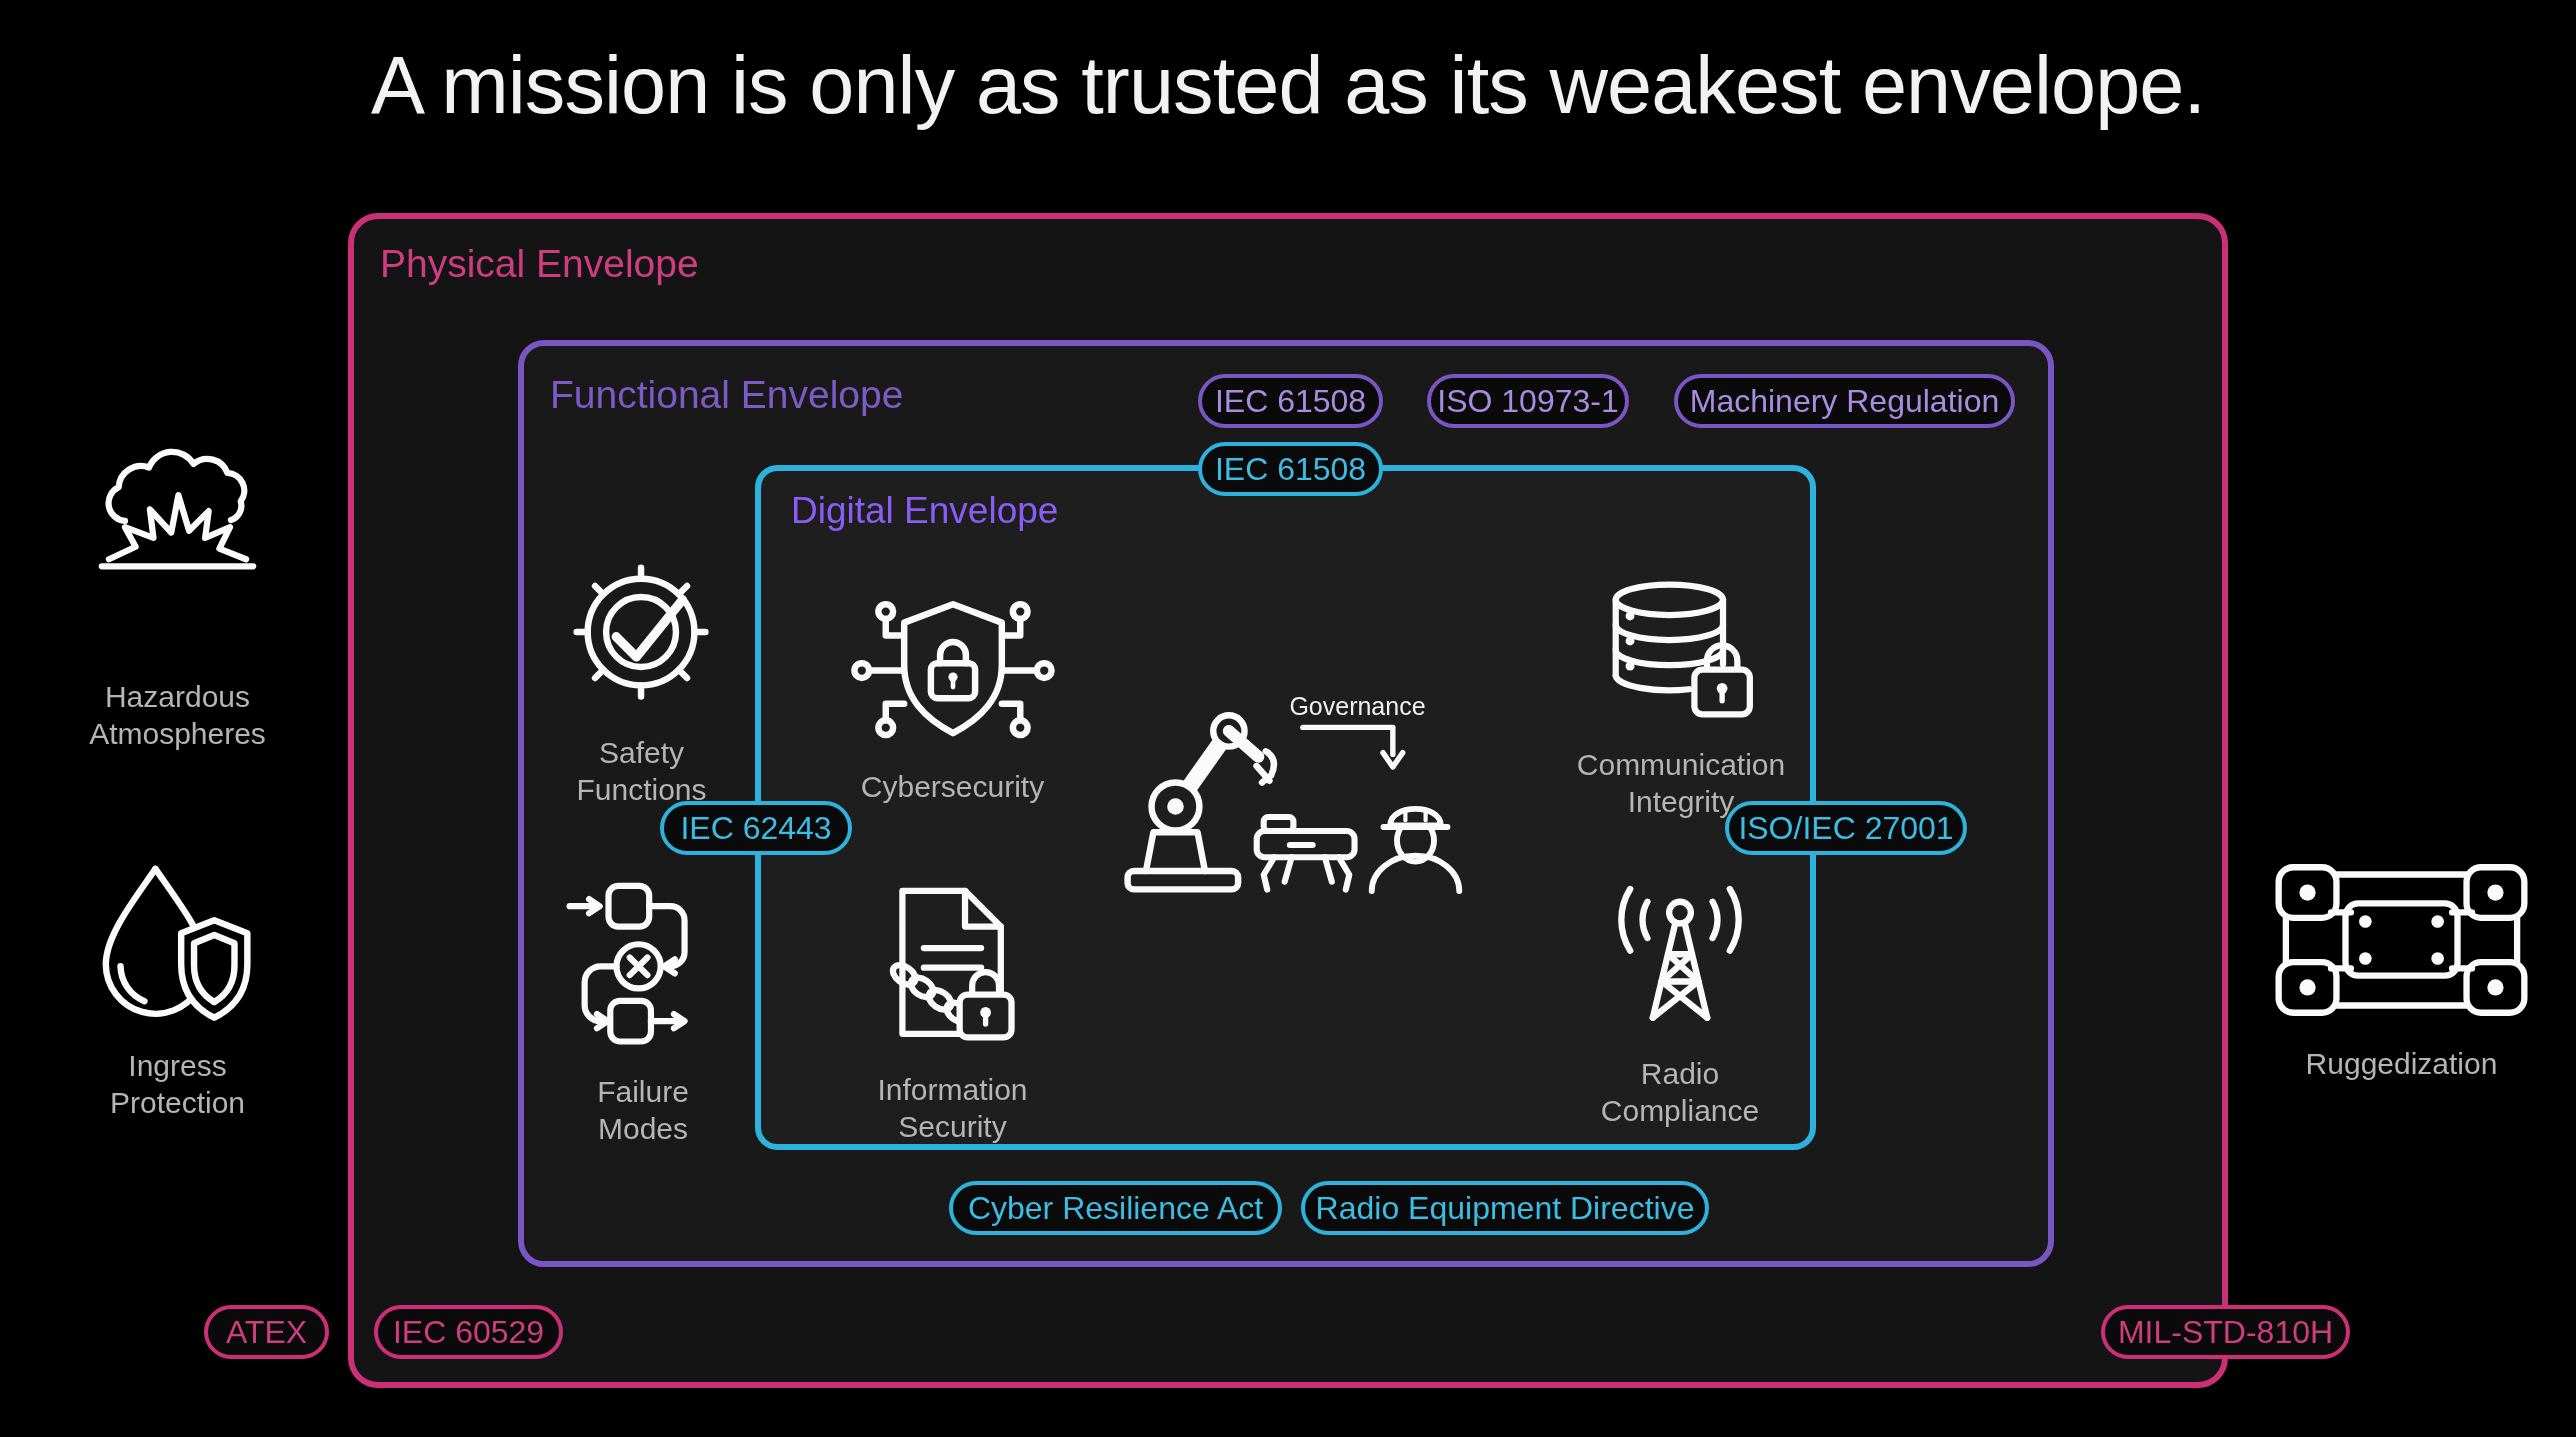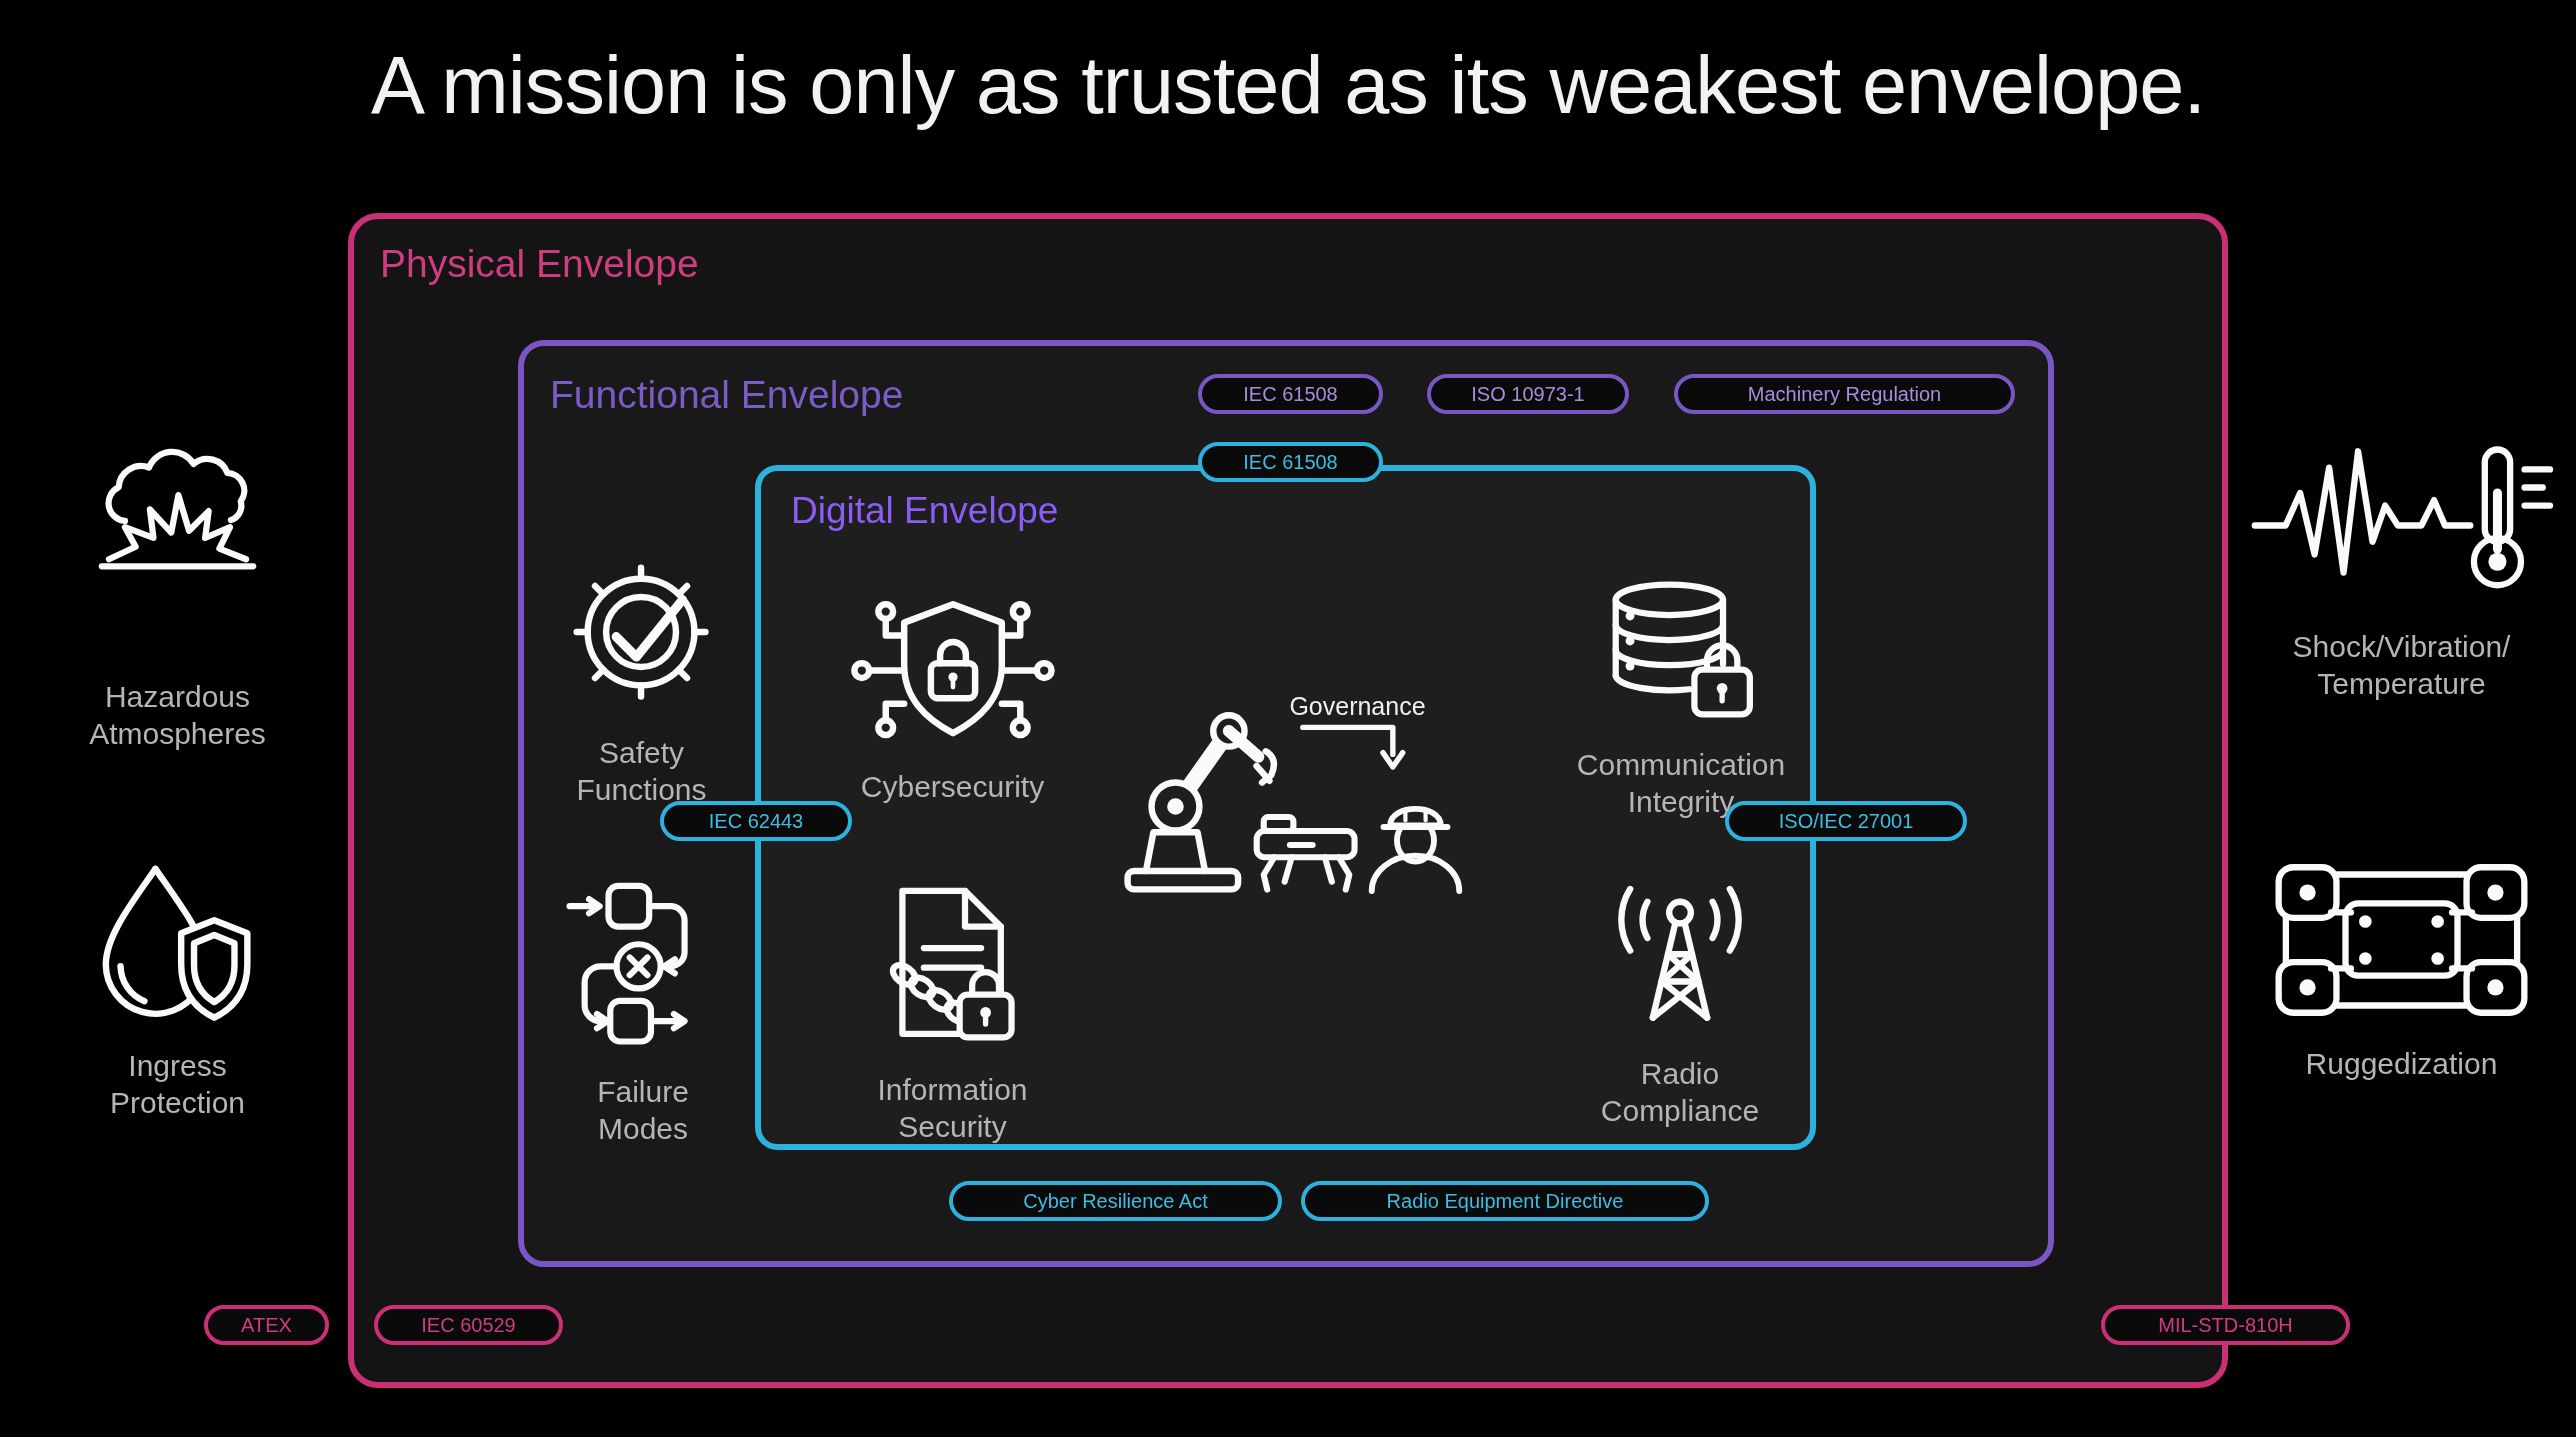--- a/index.html
+++ b/index.html
@@ -13,22 +13,22 @@
   .physical{left:348px;top:213px;width:1880px;height:1175px;border:6.6px solid var(--pink);
     border-radius:30px;background:#141414;}
   .functional{left:518px;top:340px;width:1536px;height:927px;border:6.6px solid var(--purple);
     border-radius:26px;background:#191919;}
   .digital{left:755px;top:465px;width:1061px;height:685px;border:6.6px solid var(--cyan);
     border-radius:22.5px;background:#1e1e1e;}
   .env-label{position:absolute;font-size:39px;font-weight:500;}
   .physical-label{left:380px;top:242px;color:var(--pink_text);}
   .functional-label{left:550px;top:373px;color:#7d5bc6;}
   .digital-label{left:791px;top:490px;color:#8b5cf6;font-size:37px;}
-  .pill{position:absolute;height:40px;box-sizing:border-box;border-radius:30px;background:#0a0a0a;
-    display:flex;align-items:center;justify-content:center;font-size:20px;font-weight:500;z-index:4;}
+  .pill{position:absolute;height:54px;box-sizing:border-box;border-radius:30px;background:#0a0a0a;
+    display:flex;align-items:center;justify-content:center;font-size:32px;font-weight:500;z-index:4;}
   .pill.purple{border:4.7px solid var(--purple);color:var(--purple_text);}
   .pill.cyan{border:4.7px solid var(--cyan);color:var(--cyan_text);}
   .pill.pink{border:4.7px solid var(--pink);color:var(--pink_text);}
   .pill.on-border{z-index:6;}
   .item{position:absolute;display:flex;flex-direction:column;align-items:center;
     color:var(--label);font-size:30px;line-height:37px;text-align:center;white-space:pre-line;}
   .item .gap{height:20.6px;flex:none;}
   .icon{display:block;}
   .icon *{stroke:#fafafa;stroke-width:7;fill:none;stroke-linecap:round;stroke-linejoin:round;}
   .icon .fill{fill:#fafafa;stroke:none;}
@@ -86,35 +86,20 @@
       <path d="M76,14 C98,46 126,82 131,110"></path>
       <path d="M38,120 a42,42 0 0 0 26,38"></path>
       <path class="occl-out" d="M140,70 L176,84 V118 C176,148 160,166 140,176 C120,166 104,148 104,118 V84 Z"></path>
       <path d="M140,86 L162,95 V119 C162,140 152,152 140,159 C128,152 118,140 118,119 V95 Z"></path>
     </svg>
     <div class="gap"></div>
     <div class="item-label">Ingress
 Protection</div>
   </div>
 
-  <div class="item" style="left:2247px;top:435px;width:309px;">
-    <svg class="icon" width="309" height="172" viewBox="0 0 340 190">
-      <polyline points="8,100 42,100 58,64 74,132 90,36 106,152 122,18 138,118 152,78 166,100 192,100 206,72 218,100 246,100"></polyline>
-      <rect x="262" y="16" width="28" height="102" rx="14"></rect>
-      <circle cx="276" cy="140" r="26"></circle>
-      <line x1="276" y1="64" x2="276" y2="126" style="stroke-width:10"></line>
-      <circle class="fill" cx="276" cy="140" r="10"></circle>
-      <line x1="306" y1="38" x2="334" y2="38"></line>
-      <line x1="306" y1="58" x2="326" y2="58"></line>
-      <line x1="306" y1="78" x2="334" y2="78"></line>
-    </svg>
-    <div class="gap"></div>
-    <div class="item-label">Shock/Vibration/
-Temperature</div>
-  </div>
 
   <div class="item" style="left:2261px;top:856px;width:281px;">
     <svg class="icon" width="271" height="168" viewBox="0 0 300 185">
       <line x1="78" y1="20" x2="222" y2="20"></line>
       <line x1="78" y1="165" x2="222" y2="165"></line>
       <line x1="22" y1="68" x2="22" y2="117"></line>
       <line x1="278" y1="68" x2="278" y2="117"></line>
       <rect x="14" y="12" width="64" height="56" rx="16"></rect>
       <rect x="222" y="12" width="64" height="56" rx="16"></rect>
       <rect x="14" y="117" width="64" height="56" rx="16"></rect>

